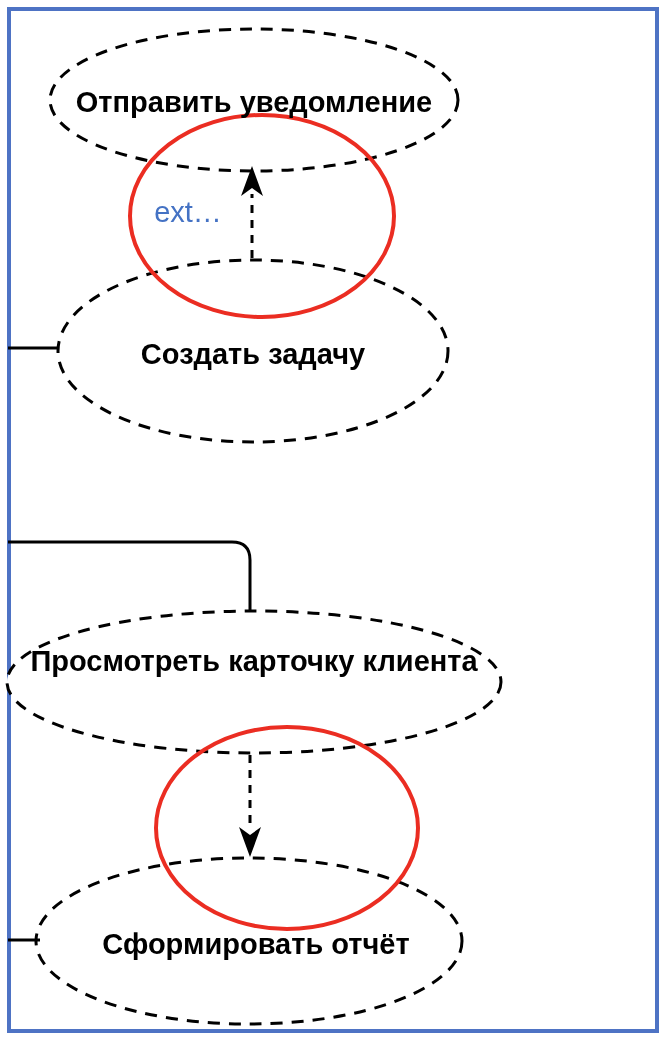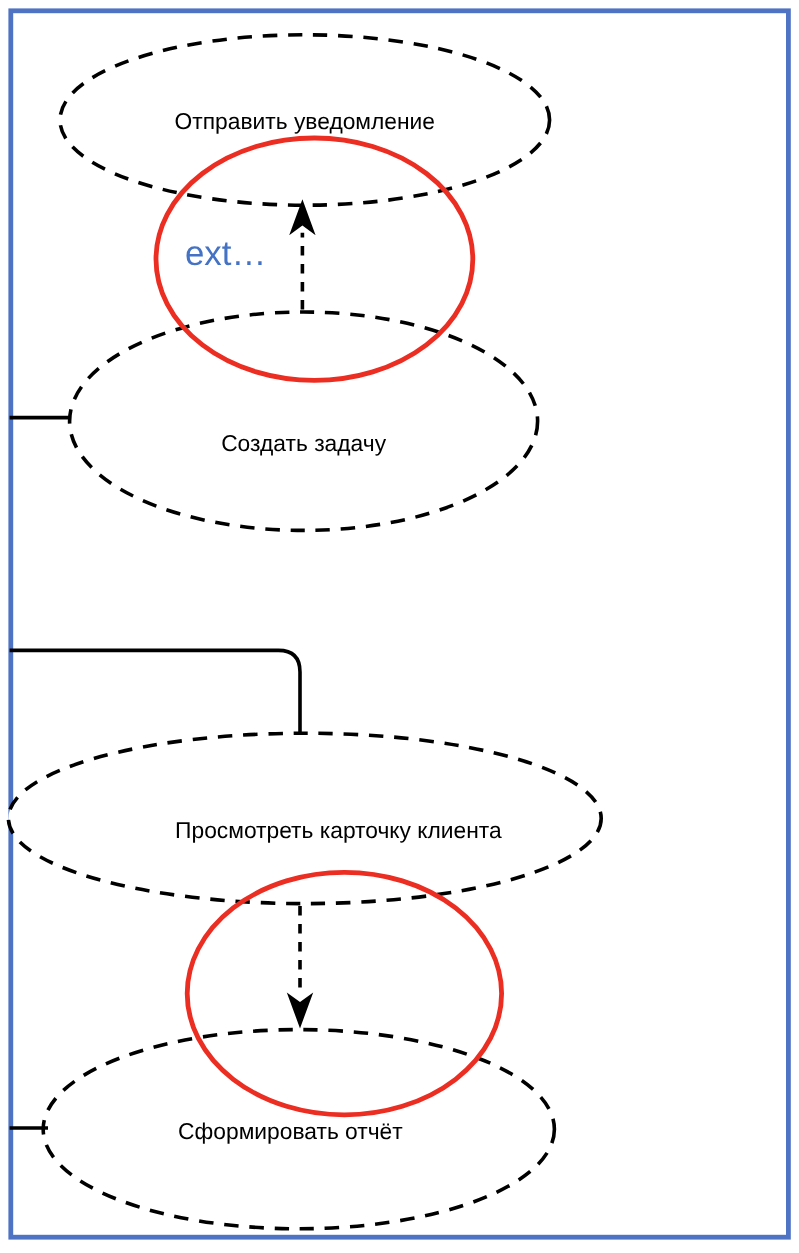--- a/index.html
+++ b/index.html
@@ -38,25 +38,26 @@
     fill: none;
     stroke: var(--shape-stroke, #000000);
     stroke-width: 3;
     stroke-dasharray: 8 7;
   }
   .arrowhead { fill: var(--shape-stroke, #000000); stroke: none; }
 
   .shape-label {
     position: absolute;
     transform: translate(-50%, -50%);
-    font-size: 19px;
+    font-size: 29px;
     line-height: 1.1;
     color: #000000;
     white-space: nowrap;
     text-align: center;
+    font-weight: bold;
   }
   .relation-label {
     position: absolute;
     transform: translate(-50%, -50%);
     font-size: 29px;
     color: var(--relation-label-blue, #4472C4);
     white-space: nowrap;
   }
 </style>
 </head>
@@ -81,19 +82,19 @@
     <polygon class="arrowhead" points="252,166 263,196 252,188 241,196"></polygon>
 
     <path class="relation-line" d="M 250 755 V 827"></path>
     <polygon class="arrowhead" points="250,857 239,827 250,835 261,827"></polygon>
 
     <ellipse class="highlight-ellipse" cx="262" cy="216" rx="132" ry="101"></ellipse>
     <ellipse class="highlight-ellipse" cx="287" cy="828" rx="131" ry="101"></ellipse>
   </svg>
 
   <div class="shape-label" style="left:254px; top:103px;">Отправить уведомление</div>
-  <div class="shape-label" style="left:253px; top:355px;margin-top:16px;">Создать задачу</div>
-  <div class="shape-label" style="left:254px; top:694px;margin-left:28px;">Просмотреть карточку клиента</div>
-  <div class="shape-label" style="left:242px; top:945px;">Сформировать отчёт</div>
+  <div class="shape-label" style="left:253px; top:355px;">Создать задачу</div>
+  <div class="shape-label" style="left:254px; top:662px;">Просмотреть карточку клиента</div>
+  <div class="shape-label" style="left:256px; top:945px;">Сформировать отчёт</div>
 
   <div class="relation-label" style="left:188px; top:212px;text-align:right;">ext…</div>
 
 </div>
 
 </body></html>

